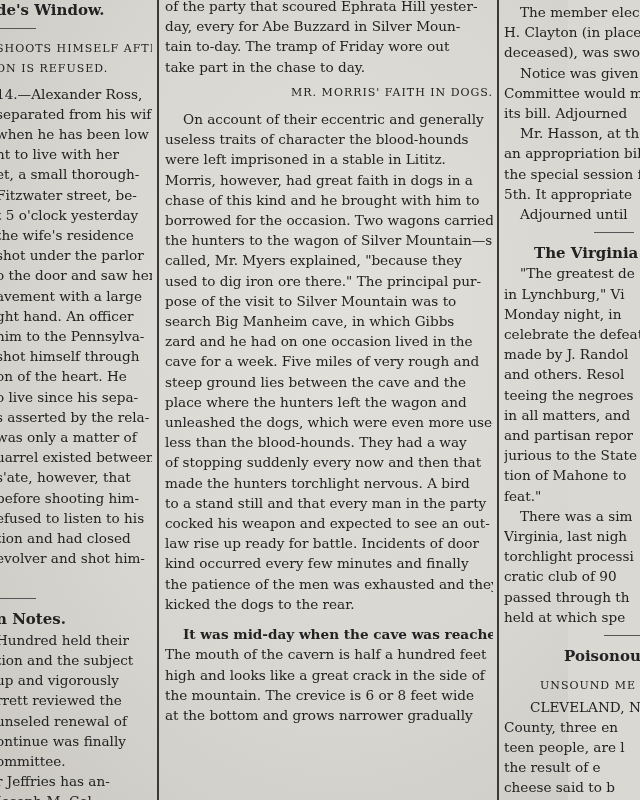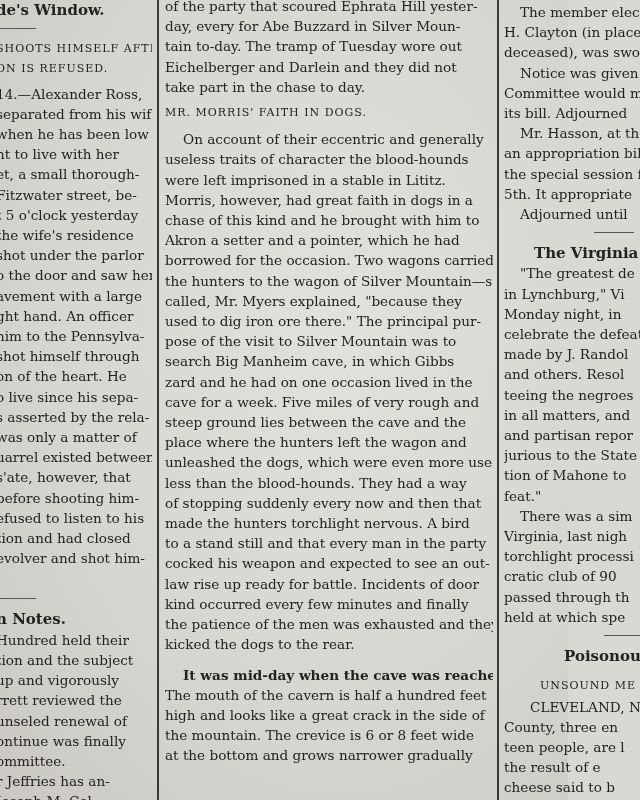--- a/index.html
+++ b/index.html
@@ -21,21 +21,21 @@
   .col .line { display:block; white-space:nowrap; overflow:hidden; }
   .col-left { left:-4px; width:156px; text-align:left; }
   .col-mid { left:165px; width:328px; }
   .col-right { left:504px; width:150px; text-align:left; }
   .rule {
     position:absolute; top:0; bottom:0; width:2px; background:#3a3936;
   }
   .rule.r1 { left:157px; }
   .rule.r2 { left:497px; }
   .headline { font-weight:bold; font-size:15px; }
-  .smallcaps { font-variant:small-caps; font-size:11px; letter-spacing:1px; text-align:left; }
+  .smallcaps { font-variant:small-caps; font-size:11px; letter-spacing:1px; text-align:right; }
   .dash { display:block; height:1px; width:40px; background:#555; margin:8px 0 10px 0; }
 </style>
 </head>
 <body>
 
 <div class="page">
 
   <div class="rule r1"></div>
   <div class="rule r2"></div>
 
@@ -83,32 +83,30 @@
       <span class="line">r Jeffries has an-</span>
       <span class="line">Joseph M. Col-</span>
 
     </div>
   </div>
 
   <div class="col col-mid" style="top:-4px;">
     <div>
       <span class="line">of the party that scoured Ephrata Hill yester-</span>
       <span class="line">day, every for Abe Buzzard in Silver Moun-</span>
-      <span class="line">tain to-day. The tramp of Tuesday wore out</span>
-      <span class="line">Eichelberger and Darlein and they did not</span>
+      <span class="line">tain to-day. The tramp of Friday wore out</span>
       <span class="line">take part in the chase to day.</span>
     </div>
     <div class="smallcaps line" style="margin:6px 0 6px 0;">MR. MORRIS' FAITH IN DOGS.</div>
     <div>
       <span class="line" style="padding-left:18px;">On account of their eccentric and generally</span>
       <span class="line">useless traits of character the blood-hounds</span>
       <span class="line">were left imprisoned in a stable in Lititz.</span>
       <span class="line">Morris, however, had great faith in dogs in a</span>
       <span class="line">chase of this kind and he brought with him to</span>
-      <span class="line">Akron a setter and a pointer, which he had</span>
       <span class="line">borrowed for the occasion. Two wagons carried</span>
       <span class="line">the hunters to the wagon of Silver Mountain—so</span>
       <span class="line">called, Mr. Myers explained, "because they</span>
       <span class="line">used to dig iron ore there." The principal pur-</span>
       <span class="line">pose of the visit to Silver Mountain was to</span>
       <span class="line">search Big Manheim cave, in which Gibbs</span>
       <span class="line">zard and he had on one occasion lived in the</span>
       <span class="line">cave for a week. Five miles of very rough and</span>
       <span class="line">steep ground lies between the cave and the</span>
       <span class="line">place where the hunters left the wagon and</span>

